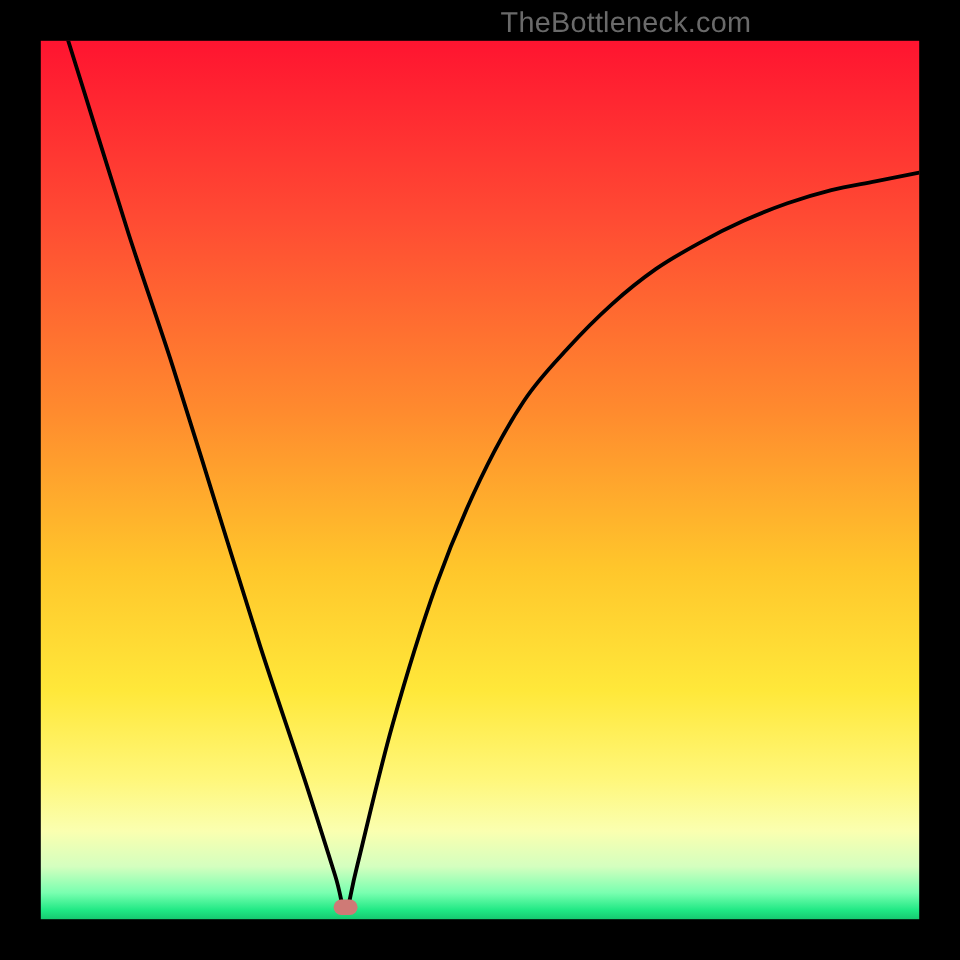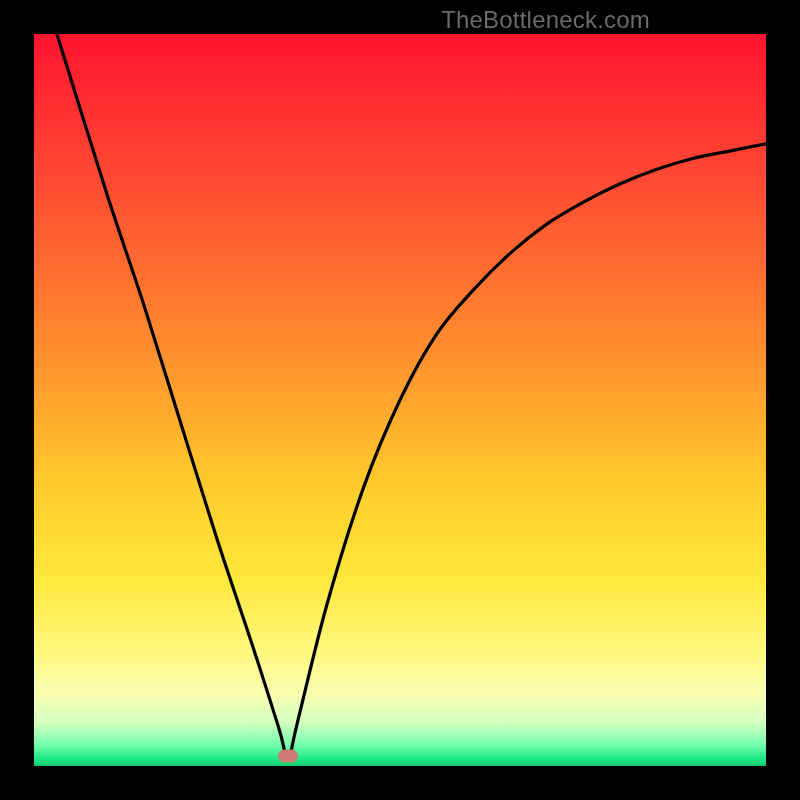--- a/index.html
+++ b/index.html
@@ -11,21 +11,20 @@
     overflow: hidden;
     font-family: Arial, Helvetica, sans-serif;
   }
   .frame {
     position: absolute;
     left: 0;
     top: 0;
     width: 636px;
     height: 800px;
     background: #000;
-    padding-left: 24px;
   }
   .plot {
     position: absolute;
     left: 34px;
     top: 34px;
     width: 732px;
     height: 732px;
     
     background: linear-gradient(
       to bottom,

